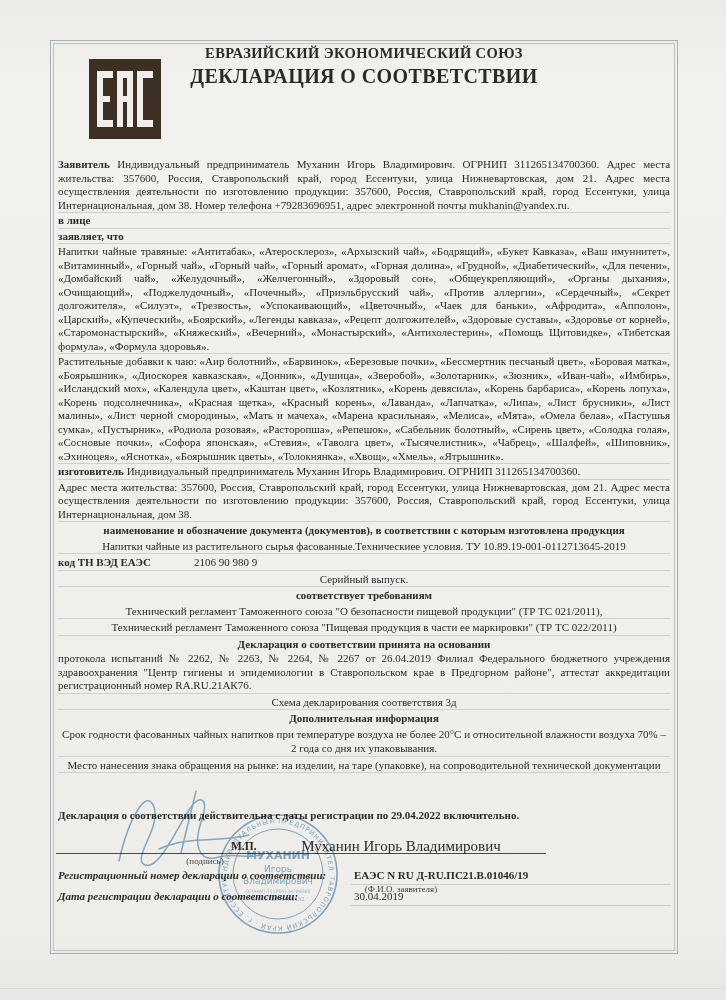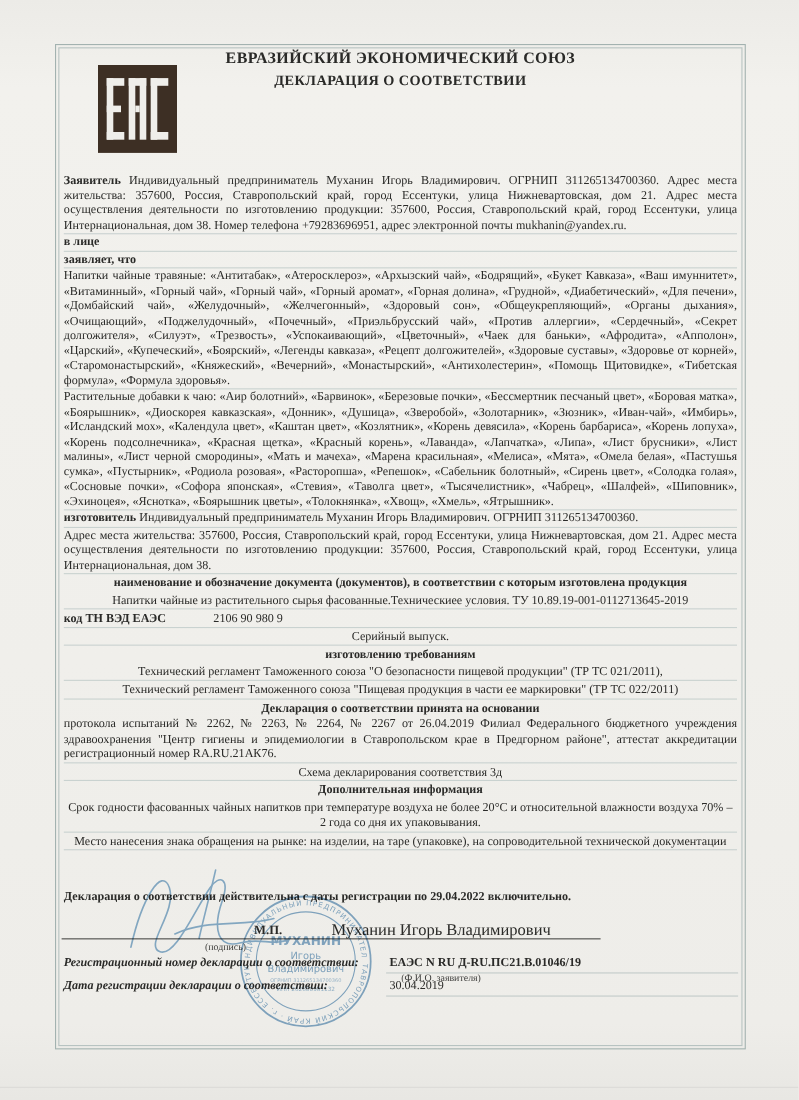--- a/index.html
+++ b/index.html
@@ -8,21 +8,21 @@
     position:relative;width:726px;height:1000px;overflow:hidden;
     background:linear-gradient(180deg,#ecebe7 0%,#f2f1ed 8%,#f0efeb 60%,#eeede9 93%,#e8e7e3 100%);
     font-family:"Liberation Serif","DejaVu Serif",serif;
     color:#2a2a28;
   }
   .crease{position:absolute;left:0;width:100%;height:1px;background:#dcdbd7;}
   .frame{position:absolute;left:50px;top:40px;width:626px;height:912px;border:1px solid #a3b2b0;}
   .frame-inner{position:absolute;inset:2px;border:1px solid #b7c3c1;}
   
   .title1{position:absolute;top:4px;left:0;width:100%;text-align:center;font-weight:bold;font-size:14.5px;letter-spacing:.4px;}
-  .title2{position:absolute;top:24px;left:0;width:100%;text-align:center;font-weight:bold;font-size:13px;letter-spacing:.4px;}
+  .title2{position:absolute;top:24px;left:0;width:100%;text-align:center;font-weight:bold;font-size:20px;letter-spacing:.4px;}
   .eac{position:absolute;left:38px;top:18px;width:72px;height:80px;}
   
   .content{position:absolute;left:4px;right:4px;top:100px;padding:0 3px;font-size:11px;line-height:13.5px;margin-top:16px;}
   .row{padding:1px 0 0;border-bottom:1px solid #c9d2d0;}
   .row.nb{border-bottom:none;}
   .just{text-align:justify;}
   .b{font-weight:bold;}
   .tall{line-height:14.5px;text-align:center;}
   .kv{display:flex;}
   .kv .v{margin-left:43px;}
@@ -87,21 +87,21 @@
         <span>Индивидуальный предприниматель Муханин Игорь Владимирович. ОГРНИП 311265134700360.</span>
       </div>
       <div class="row just">Адрес места жительства: 357600, Россия, Ставропольский край, город Ессентуки, улица Нижневартовская, дом 21. Адрес места осуществления деятельности по изготовлению продукции: 357600, Россия, Ставропольский край, город Ессентуки, улица Интернациональная, дом 38.</div>
       <div class="row nb b tall">наименование и обозначение документа (документов), в соответствии с которым изготовлена продукция</div>
       <div class="row tall">Напитки чайные из растительного сырья фасованные.Техническиее условия. ТУ 10.89.19-001-0112713645-2019</div>
       <div class="row tall kv">
         <span class="b">код ТН ВЭД ЕАЭС</span>
         <span class="v">2106 90 980 9</span>
       </div>
       <div class="row tall">Серийный выпуск.</div>
-      <div class="row nb b tall">изготовлению требованиям</div>
+      <div class="row nb b tall">соответствует требованиям</div>
       <div class="row tall">Технический регламент Таможенного союза "О безопасности пищевой продукции" (ТР ТС 021/2011),</div>
       <div class="row tall">Технический регламент Таможенного союза "Пищевая продукция в части ее маркировки" (ТР ТС 022/2011)</div>
       <div class="row nb b tall">Декларация о соответствии принята на основании</div>
       <div class="row just">протокола испытаний № 2262, № 2263, № 2264, № 2267 от 26.04.2019 Филиал Федерального бюджетного учреждения здравоохранения "Центр гигиены и эпидемиологии в Ставропольском крае в Предгорном районе", аттестат аккредитации регистрационный номер RA.RU.21АК76.</div>
       <div class="row tall">Схема декларирования соответствия 3д</div>
       <div class="row nb b tall">Дополнительная информация</div>
       <div class="row just tall">Срок годности фасованных чайных напитков при температуре воздуха не более 20°С и относительной влажности воздуха 70% – 2 года со дня их упаковывания.</div>
       <div class="row just tall">Место нанесения знака обращения на рынке: на изделии, на таре (упаковке), на сопроводительной технической документации</div>
     </div>
 

